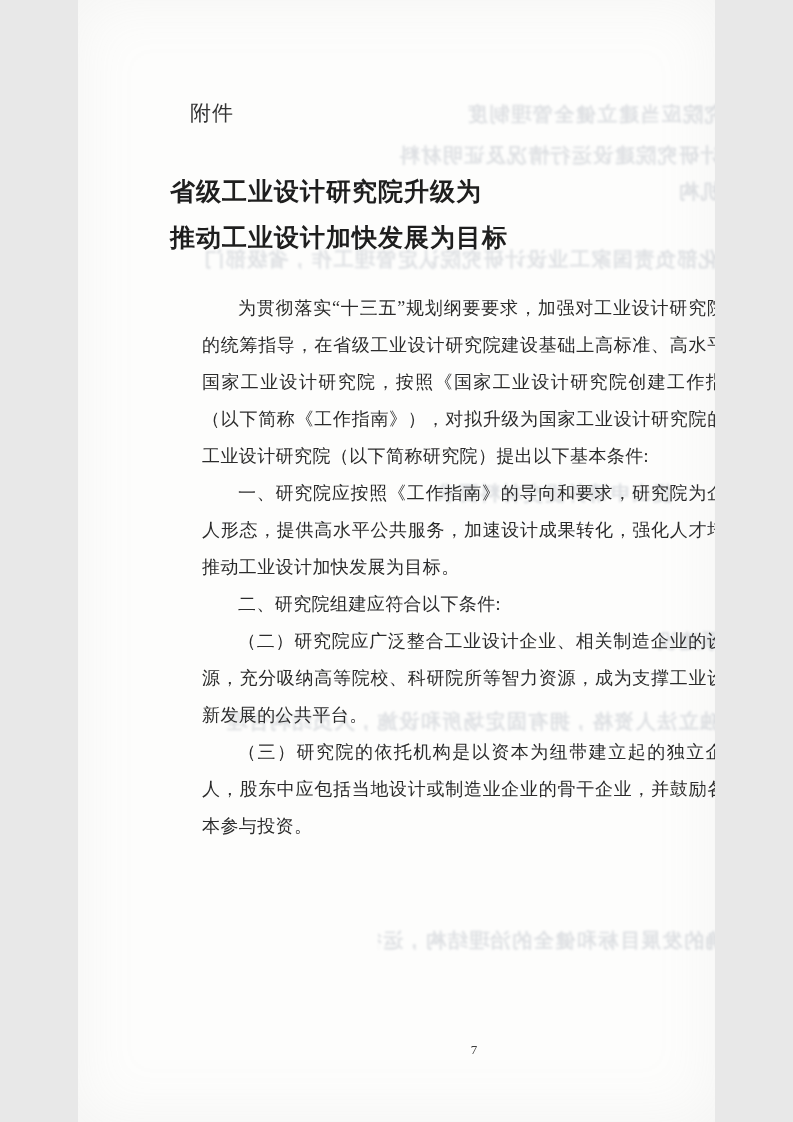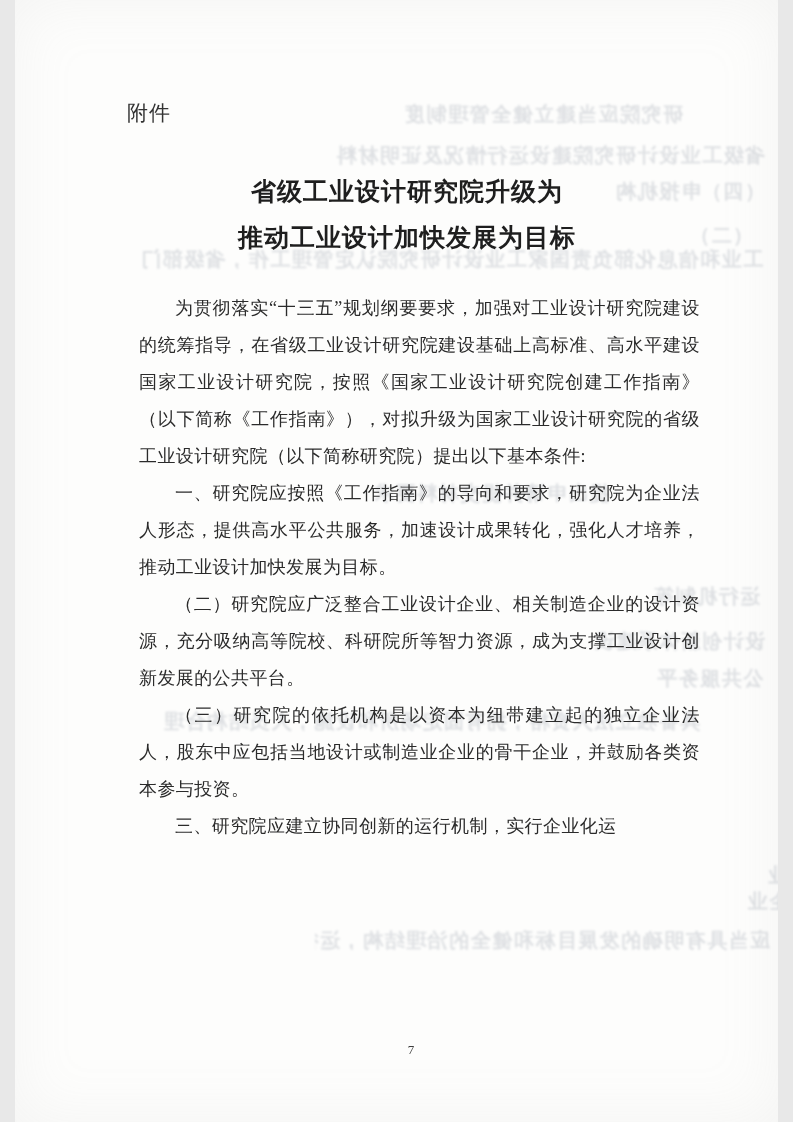--- a/index.html
+++ b/index.html
@@ -2,21 +2,21 @@
 <html><head>
 <meta charset="utf-8">
 <style>
   html, body {
     margin: 0;
     padding: 0;
     background: #e8e8e8;
   }
   .page {
     position: relative;
-    width: 763px;
+    width: 637px;
     height: 1122px;
     margin: 0 auto;
     background: #fdfdfc;
     box-shadow: inset 0 0 60px rgba(180,180,180,0.12);
     font-family: "Liberation Serif", "DejaVu Serif", serif;
     color: #2b2b2b;
     overflow: hidden;
   }
   
   .ghost {
@@ -40,21 +40,21 @@
     font-size: 21px;
     letter-spacing: 1px;
     color: #333;
   }
   .doc-title {
     position: absolute;
     top: 169px;
     left: 92px;
     width: 600px;
     margin: 0;
-    text-align: center;
+    text-align: left;
     font-size: 25px;
     font-weight: 700;
     line-height: 46px;
     letter-spacing: 1px;
     color: #1e1e1e;
   }
   .body-text {
     position: absolute;
     top: 290px;
     left: 112px;
@@ -100,20 +100,20 @@
   <div class="ghost" style="top:888px; left:726px; width:48px;">企业</div>
   <div class="ghost" style="top:927px; left:300px; width:455px;">应当具有明确的发展目标和健全的治理结构，运行</div>
 
   <div class="attachment">附件</div>
 
   <h1 class="doc-title"><span>省级工业设计研究院升级为</span><br><span>推动工业设计加快发展为目标</span></h1>
 
   <div class="body-text">
     <p>为贯彻落实“十三五”规划纲要要求，加强对工业设计研究院建设的统筹指导，在省级工业设计研究院建设基础上高标准、高水平建设国家工业设计研究院，按照《国家工业设计研究院创建工作指南》（以下简称《工作指南》），对拟升级为国家工业设计研究院的省级工业设计研究院（以下简称研究院）提出以下基本条件:</p>
     <p>一、研究院应按照《工作指南》的导向和要求，研究院为企业法人形态，提供高水平公共服务，加速设计成果转化，强化人才培养，推动工业设计加快发展为目标。</p>
+    <p>二、研究院组建应符合以下条件:</p>
     <p>（二）研究院应广泛整合工业设计企业、相关制造企业的设计资源，充分吸纳高等院校、科研院所等智力资源，成为支撑工业设计创新发展的公共平台。</p>
     <p>（三）研究院的依托机构是以资本为纽带建立起的独立企业法人，股东中应包括当地设计或制造业企业的骨干企业，并鼓励各类资本参与投资。</p>
-    <p>三、研究院应建立协同创新的运行机制，实行企业化运</p>
   </div>
 
   <div class="page-number">7</div>
 
 </div>
 
 </body></html>

